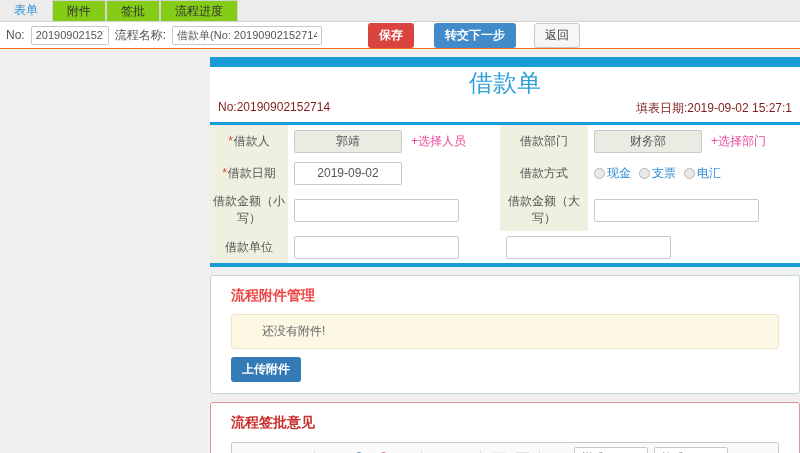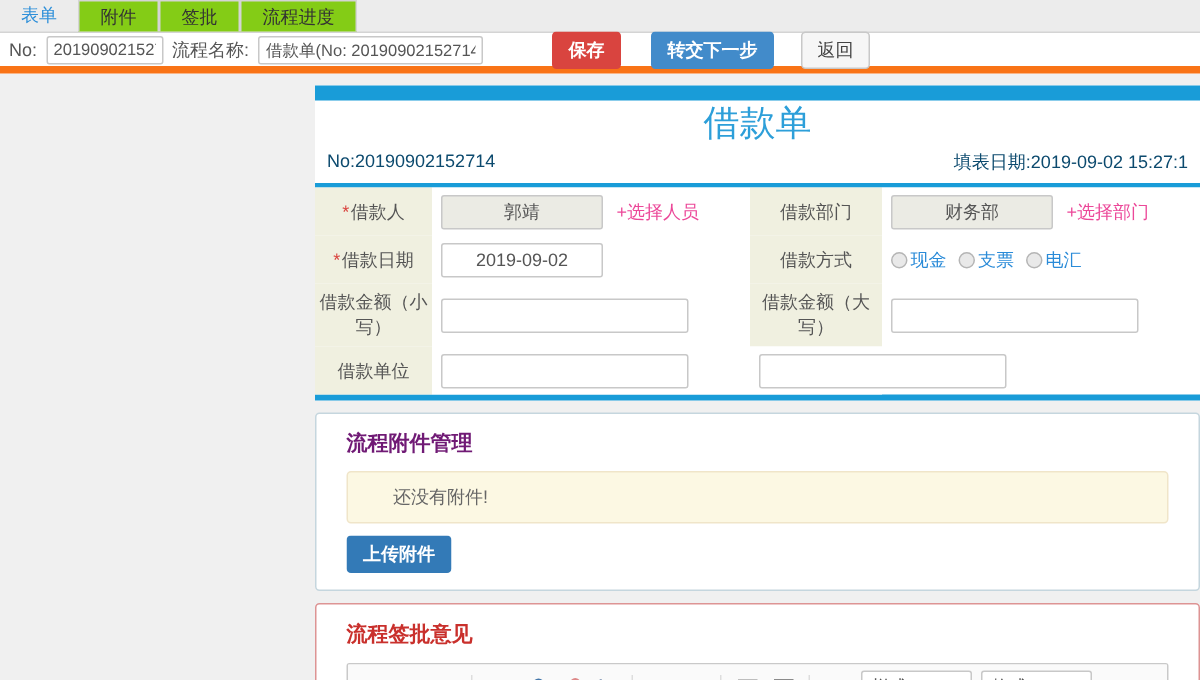--- a/index.html
+++ b/index.html
@@ -7,40 +7,40 @@
     font-family:"Liberation Sans","DejaVu Sans",sans-serif; background:#f0f0f0; }
 
   
   .tabbar { height:22px; background:#ececec; border-bottom:1px solid #d4d4d4;
     display:flex; align-items:stretch; }
   .tab { padding:0 14px; font-size:12px; line-height:21px; color:#333;
     background:#84cc16; border:1px solid #d4d4d4; border-bottom:none; cursor:pointer; }
   .tab.active { background:transparent; border:none; color:#2d8fd9; }
 
   
-  .toolbar { height:27px; background:#fff; border-bottom:5px solid #f97316;
+  .toolbar { height:27px; background:#fff; border-bottom:1px solid #f97316;
     display:flex; align-items:center; padding:0 6px; gap:6px; }
   .toolbar label { font-size:12px; color:#555; }
   .tb-input { height:19px; border:1px solid #c8c8c8; border-radius:2px;
     font-size:11px; color:#555; padding:0 4px; }
   .tb-no { width:78px; }
   .tb-name { width:150px; }
   .btn { font-size:12px; border-radius:3px; padding:3px 10px; cursor:pointer; border:1px solid transparent; }
   .btn-save { background:#d9443f; color:#fff; margin-left:40px; font-weight:bold; }
   .btn-forward { background:#428bca; color:#fff; margin-left:14px; font-weight:bold; }
   .btn-back { background:#f6f6f6; color:#444; border:1px solid #c8c8c8; margin-left:12px; }
 
   
   .content { position:absolute; left:210px; top:50px; width:590px; }
 
   .form-section { background:#fff; margin-top:7px; }
   .accent-bar { height:10px; background:#199cd8; }
   .accent-bar-bottom { height:4px; background:#199cd8; }
   .form-title { text-align:center; color:#2d9fd9; font-size:24px; line-height:32px; }
-  .form-meta { display:flex; justify-content:space-between; font-size:12px; color:#0c4a6e;
+  .form-meta { display:flex; justify-content:space-between; font-size:12px; color:#7f1d1d;
     padding:1px 8px 5px 8px; white-space:nowrap; }
   .divider { height:3px; background:#199cd8; }
 
   .form-grid { display:grid; grid-template-columns:78px 212px 88px 1fr; }
   .cell-label { background:#f0f0e0; font-size:12px; color:#555; display:flex;
     align-items:center; justify-content:center; text-align:center; padding:4px 3px; }
   .cell-field { background:#fff; display:flex; align-items:center; padding:4px 6px; }
   .req { color:#d9443f; margin-right:1px; }
   .f-input { height:23px; border:1px solid #c8c8c8; border-radius:2px; font-size:12px;
     color:#555; padding:0 5px; background:#fff; }
@@ -51,21 +51,21 @@
   .radio-group { display:flex; align-items:center; gap:8px; }
   .radio-opt { display:flex; align-items:center; font-size:12px; color:#2a8bd8; cursor:pointer; }
   .radio-circle { width:11px; height:11px; border-radius:50%; background:#e9e9e9;
     border:1px solid #b5b5b5; margin-right:2px; display:inline-block; }
   .r1 { height:32px; } .r3 { min-height:38px; }
 
   
   .panel { background:#fff; margin-top:8px; border-radius:3px; padding:11px 20px; }
   .panel-attach { border:1px solid #c5d6de; }
   .panel-sign { border:1px solid #dd9494; height:200px; }
-  .panel-head-blue { font-size:14px; font-weight:bold; color:#701a75; }
+  .panel-head-blue { font-size:14px; font-weight:bold; color:#ef4444; }
   .panel-head-red { font-size:14px; font-weight:bold; color:#c9302c; }
   .alert-empty { margin-top:9px; background:#fcf8e3; border:1px solid #f0e5c9;
     border-radius:3px; font-size:12px; color:#666; padding:8px 0 8px 30px; }
   .btn-upload { margin-top:8px; background:#337ab7; color:#fff; font-weight:bold; }
 
   
   .editor { margin-top:10px; border:1px solid #c9c9c9; border-radius:2px; }
   .ed-toolbar { background:#fafafa; border-bottom:1px solid #d5d5d5; padding:4px 6px;
     display:flex; align-items:center; gap:2px; }
   .ed-btn { width:22px; height:20px; display:flex; align-items:center; justify-content:center;

